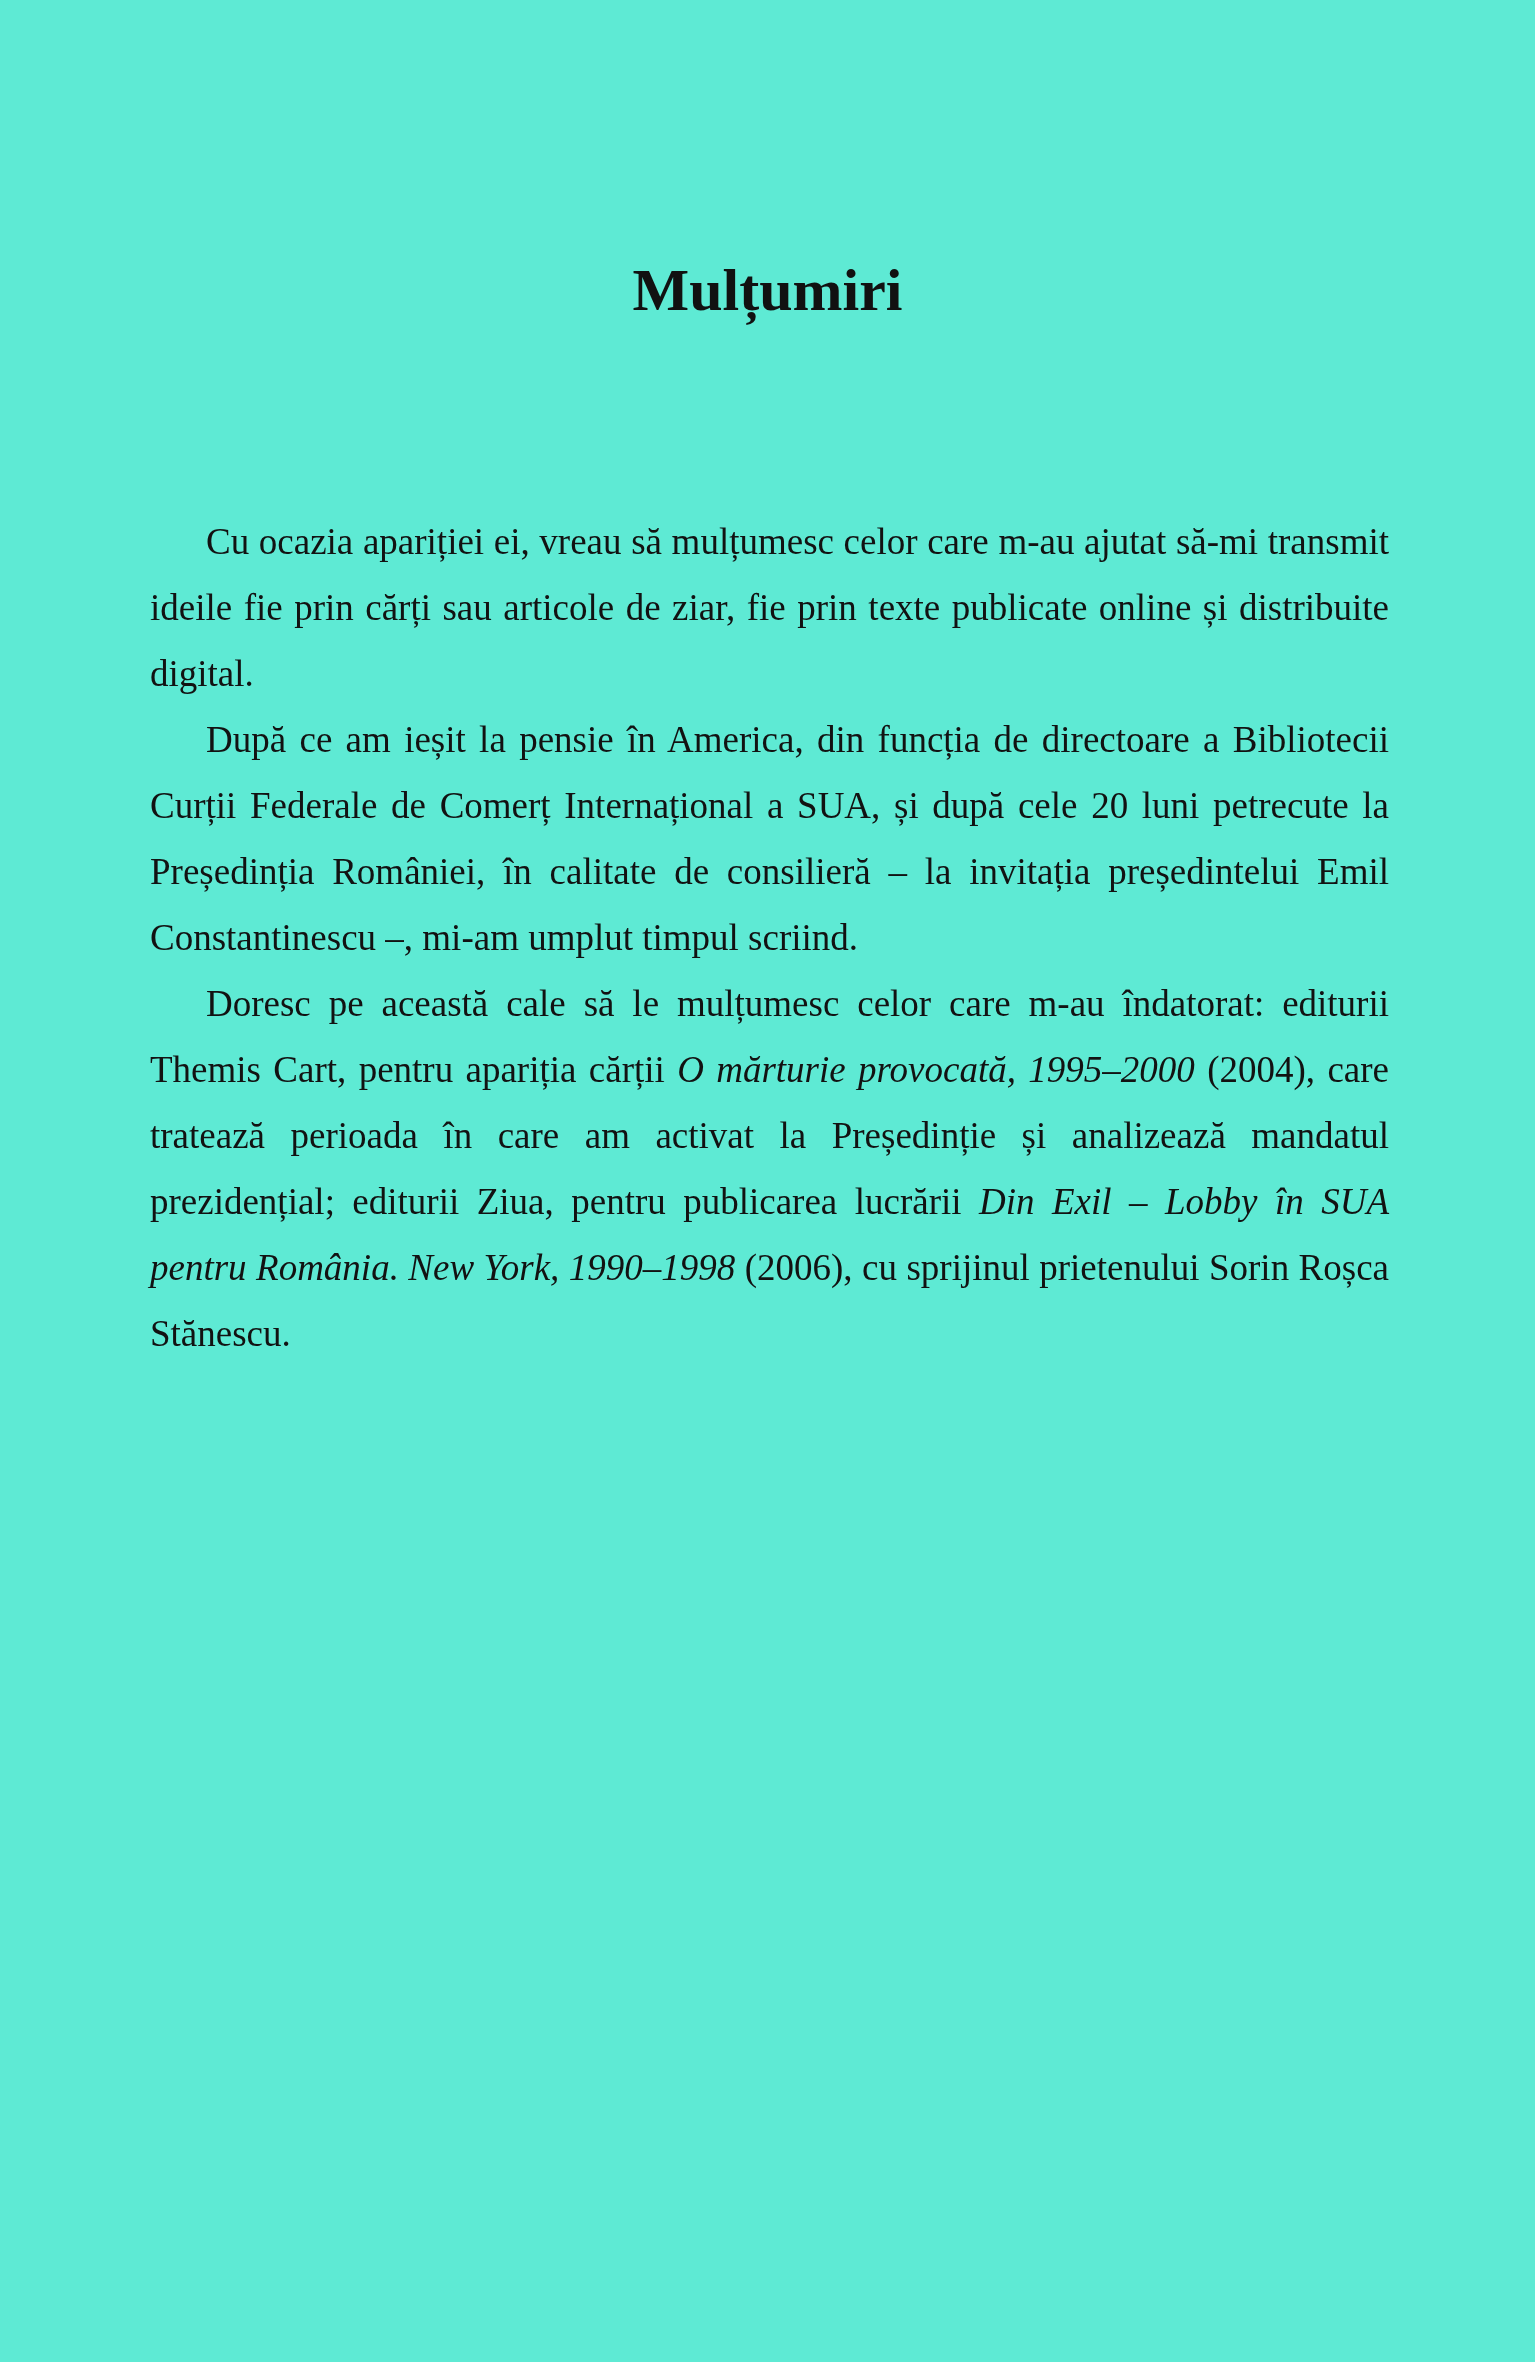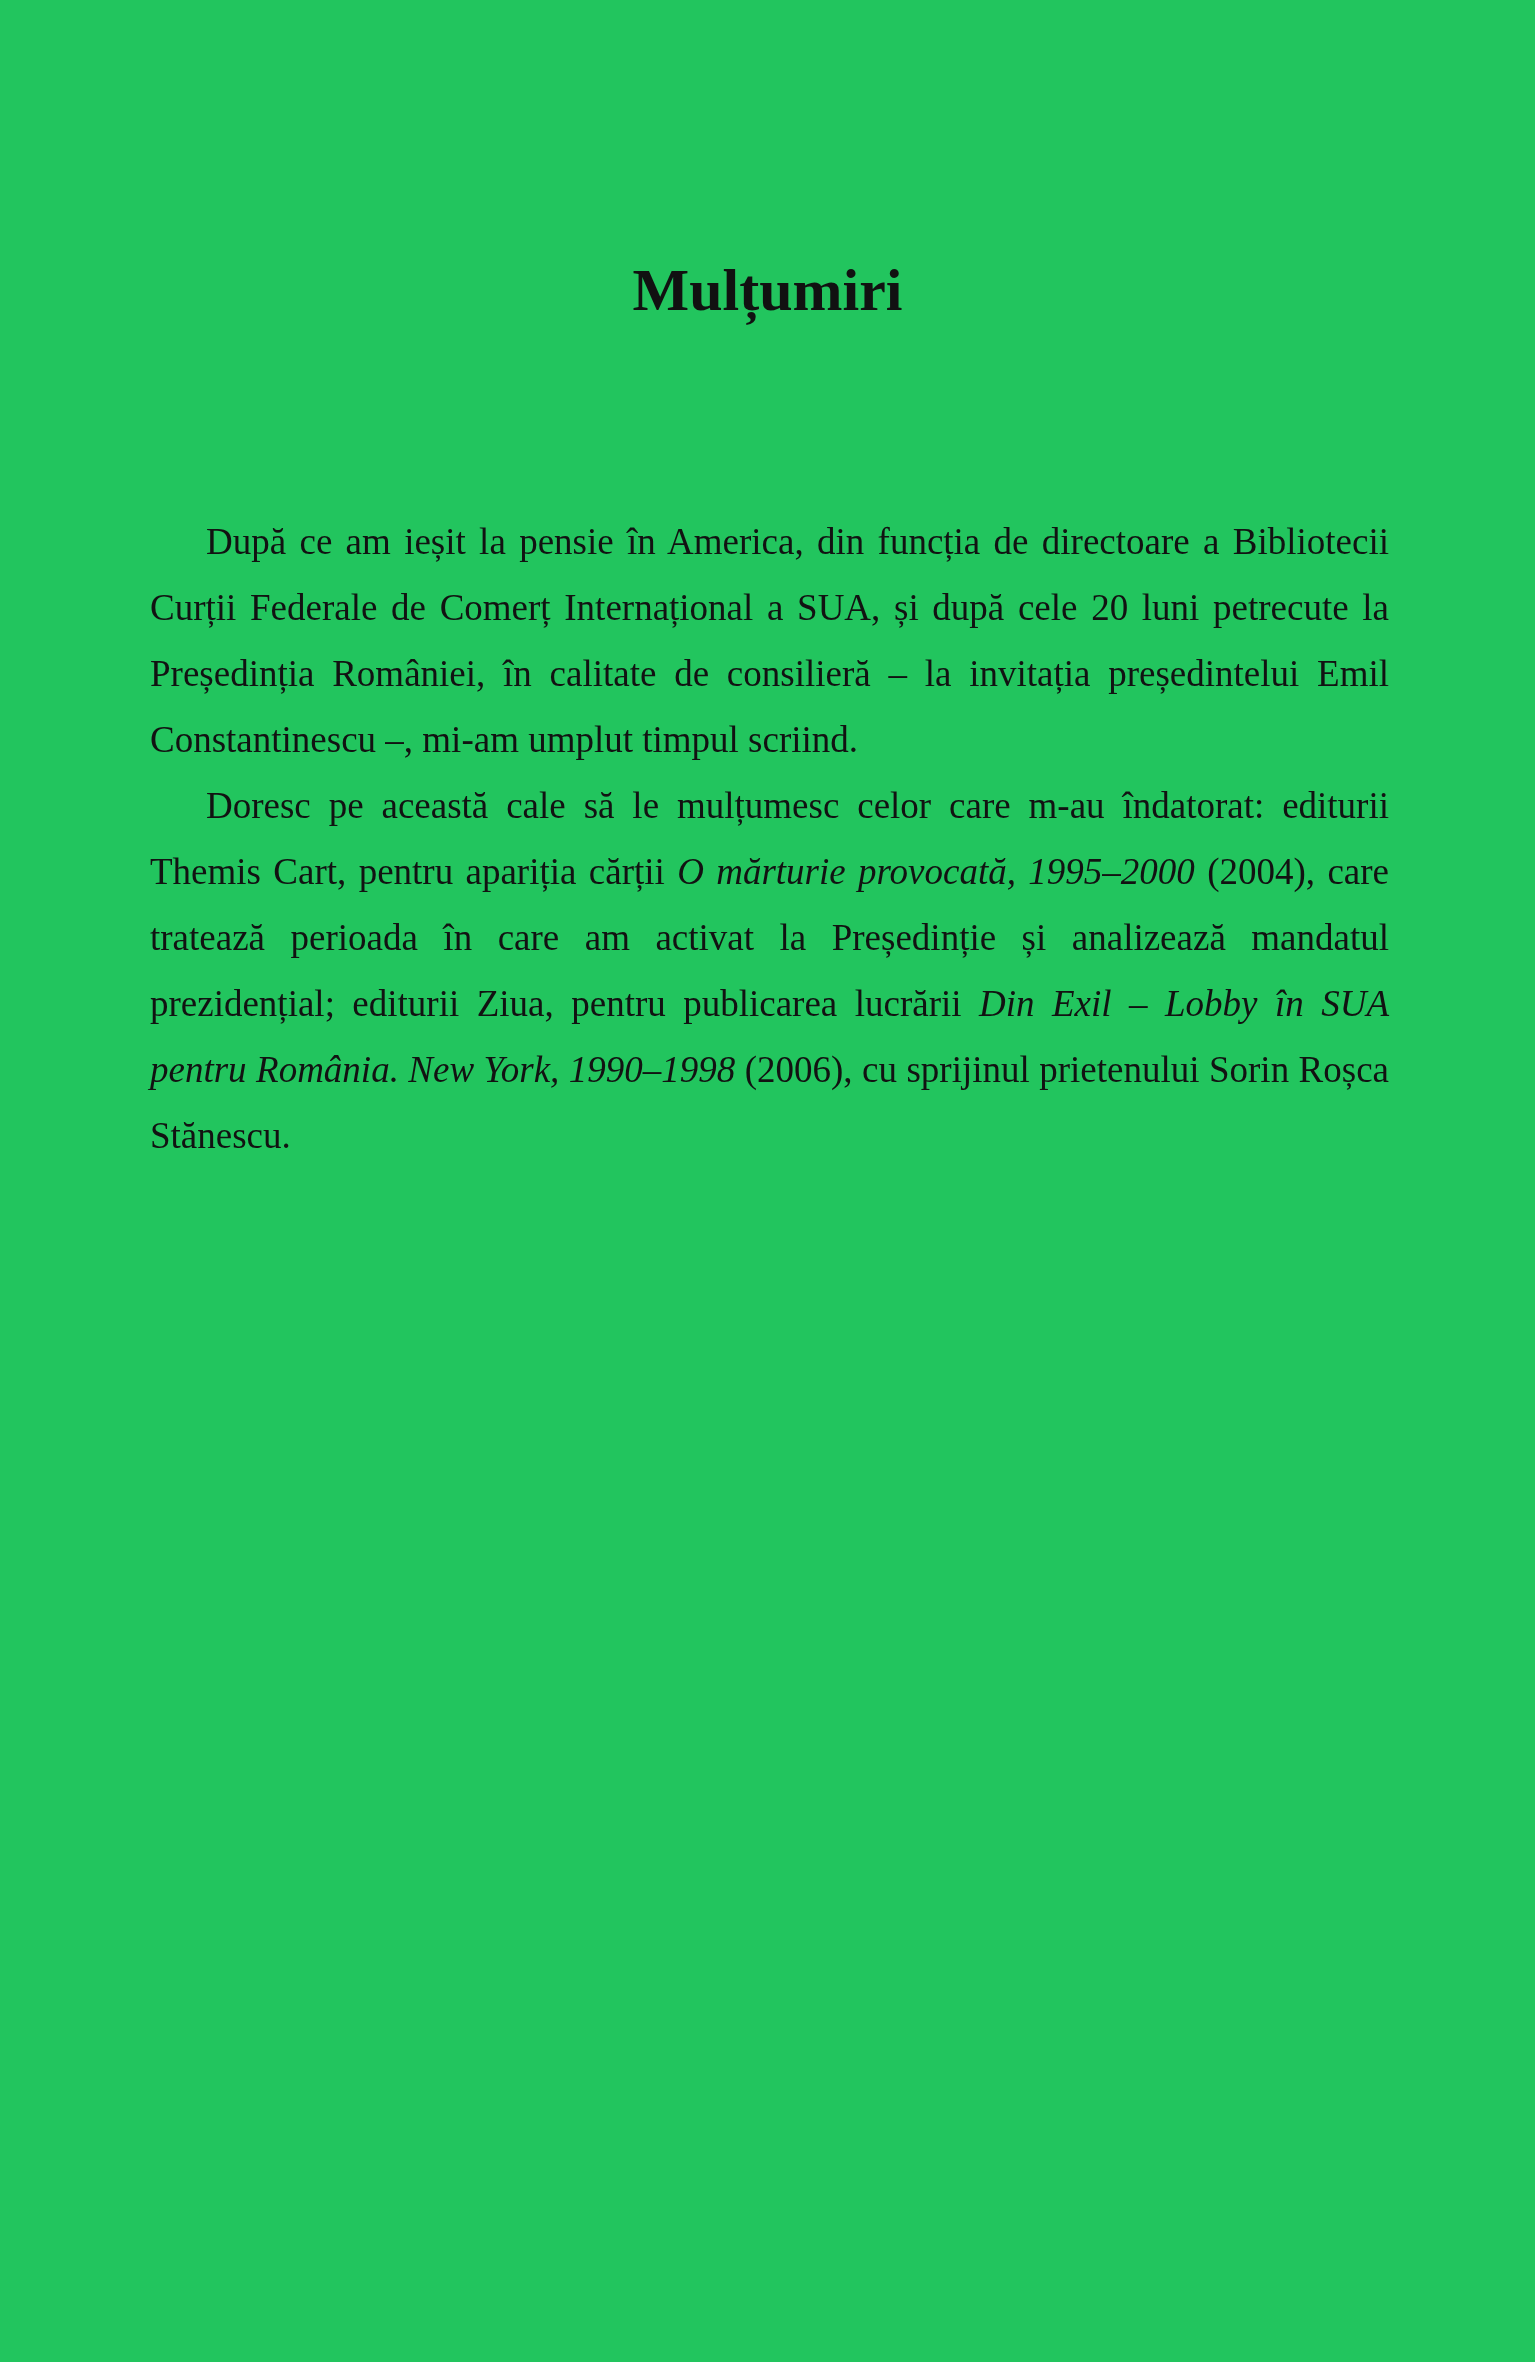--- a/index.html
+++ b/index.html
@@ -11,21 +11,21 @@
     height: 2362px;
     background: #ffffff;
     font-family: "Liberation Serif", "DejaVu Serif", serif;
     color: #121212;
   }
   .page {
     position: relative;
     width: 1535px;
     height: 2362px;
     overflow: hidden;
-    background: #22c55e;
+    background: #5eead4;
   }
   .title {
     margin: 0;
     padding-top: 256px;
     text-align: center;
     font-weight: 700;
     font-size: 60px;
     line-height: 68px;
     color: #111111;
   }
@@ -50,16 +50,17 @@
   }
 </style>
 </head>
 <body>
 
 <div class="page">
   <h1 class="title">
     <span class="title-line">Mulțumiri</span>
   </h1>
   <div class="content">
+      <p class="para indent"><span>Cu ocazia apariției ei, vreau să mulțumesc celor care m-au ajutat să-mi transmit ideile fie prin cărți sau articole de ziar, fie prin texte publicate online și distribuite digital.</span></p>
       <p class="para indent"><span>După ce am ieșit la pensie în America, din funcția de directoare a Bibliotecii Curții Federale de Comerț Internațional a SUA, și după cele 20 luni petrecute la Președinția României, în calitate de consilieră – la invitația președintelui Emil Constantinescu –, mi-am umplut timpul scriind.</span></p>
       <p class="para indent"><span>Doresc pe această cale să le mulțumesc celor care m-au îndatorat: editurii Themis Cart, pentru apariția cărții </span><em>O mărturie provocată, 1995–2000</em><span> (2004), care tratează perioada în care am activat la Președinție și analizează mandatul prezidențial; editurii Ziua, pentru publicarea lucrării </span><em>Din Exil – Lobby în SUA pentru România. New York, 1990–1998</em><span> (2006), cu sprijinul prietenului Sorin Roșca Stănescu.</span></p>
     </div>
 </div>
 
 </body></html>

